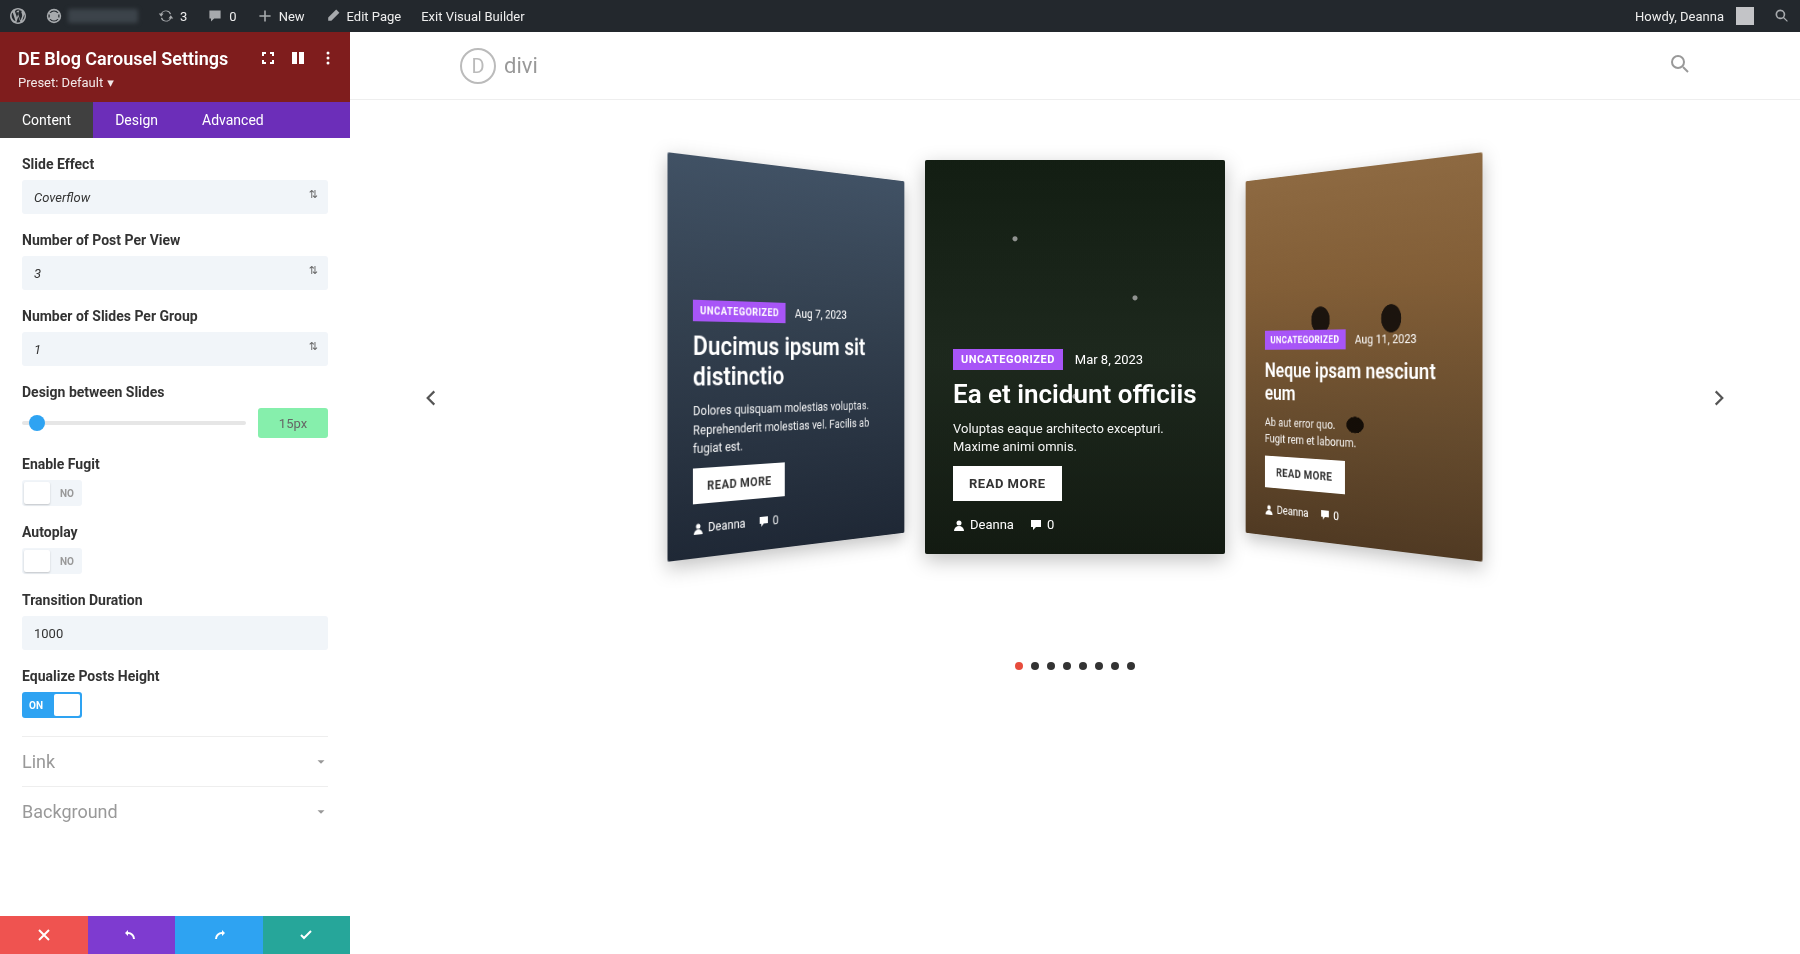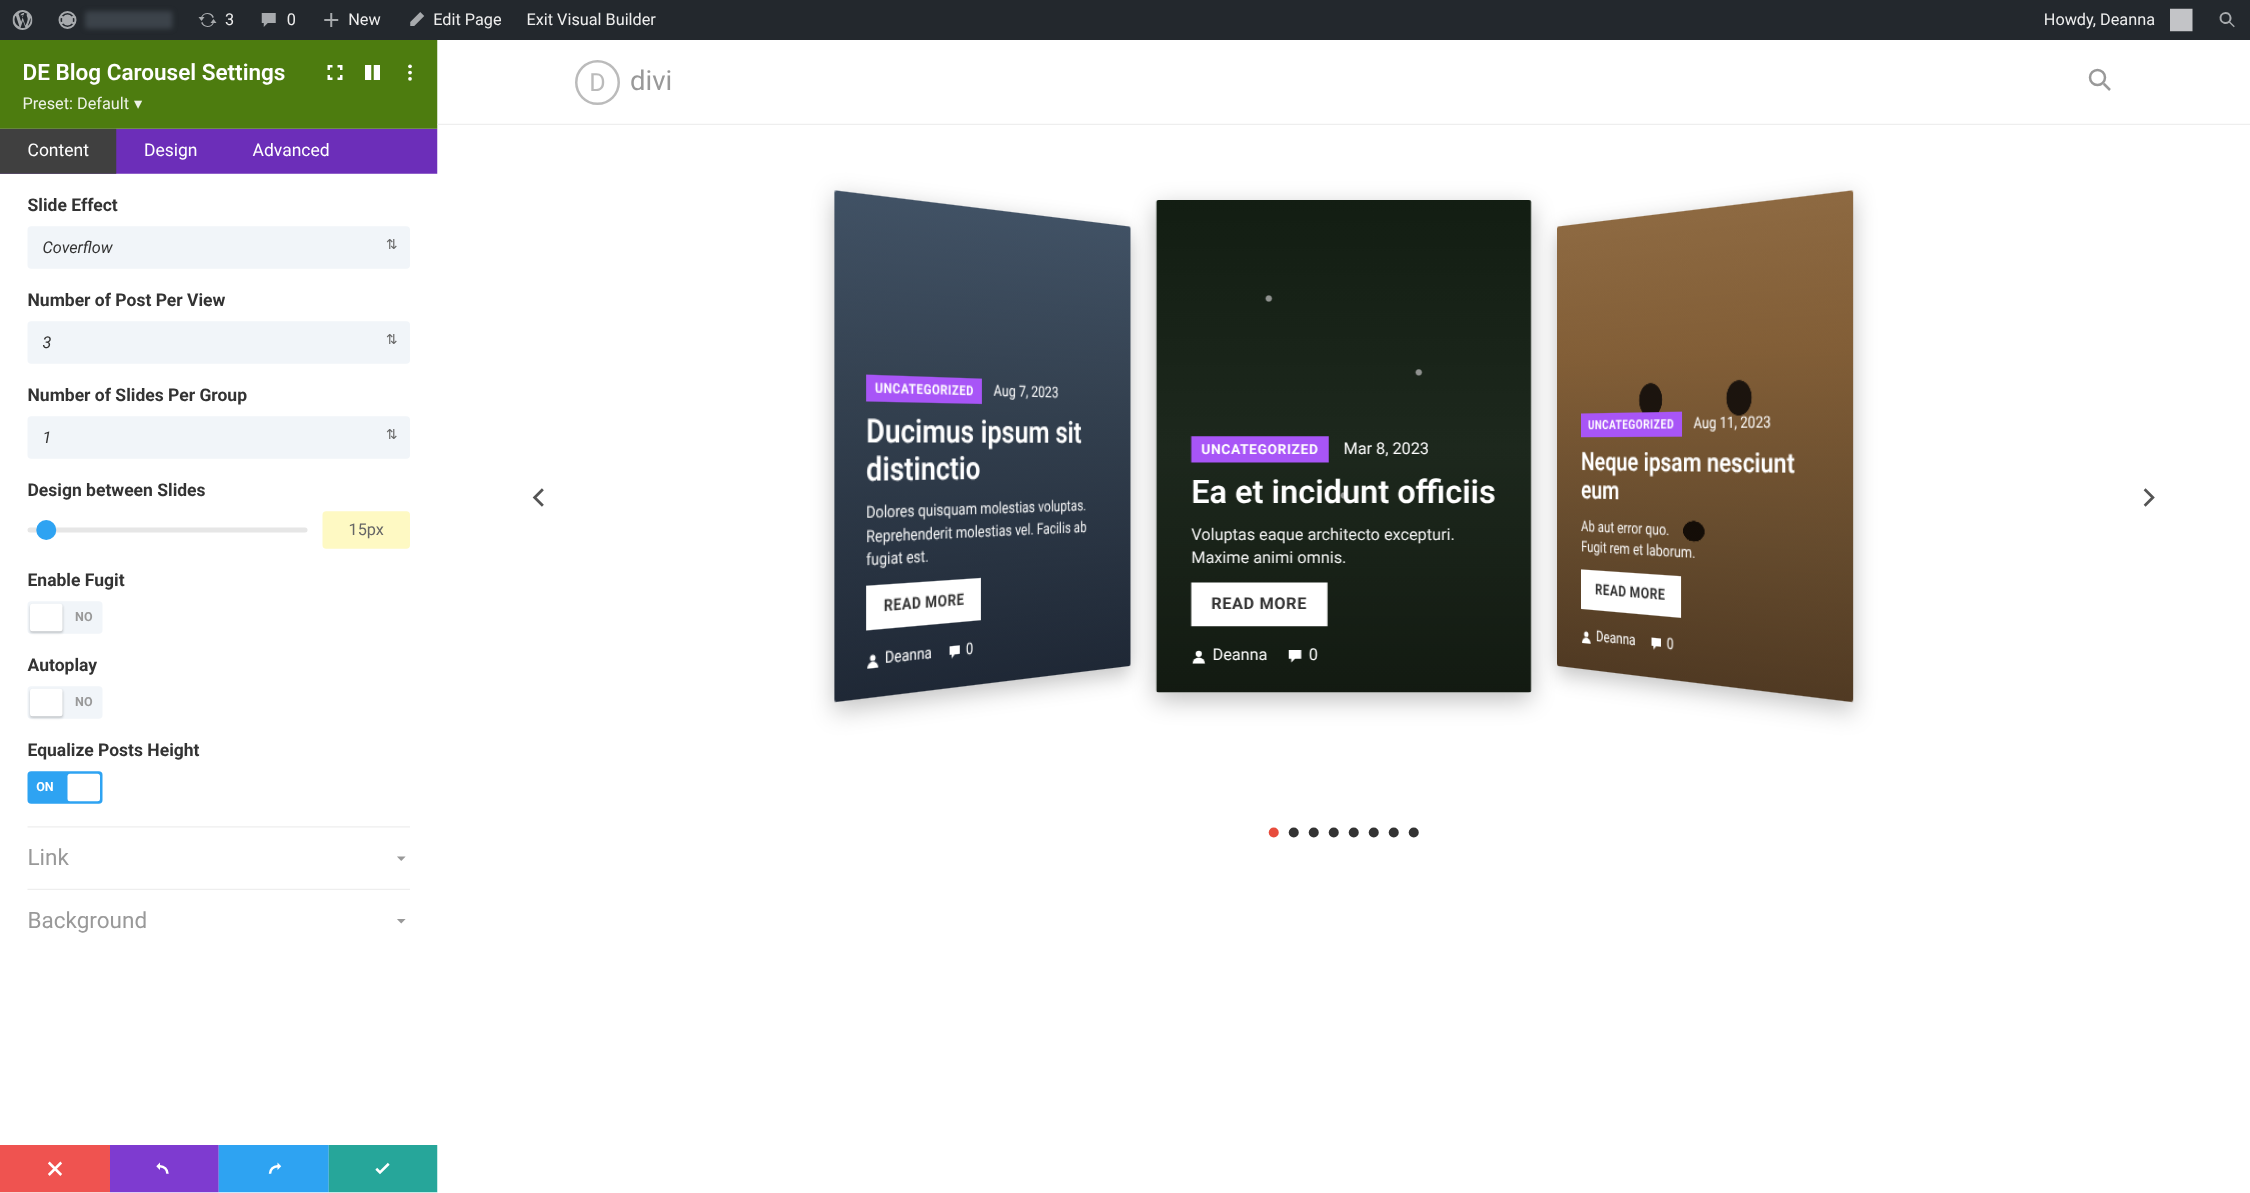--- a/index.html
+++ b/index.html
@@ -12,21 +12,21 @@
 .wp-item svg { width: 16px; height: 16px; fill: #a7aaad; }
 .wp-right { margin-left: auto; display: flex; align-items: center; }
 .wp-avatar { width: 18px; height: 18px; background: #c3c4c7; margin-left: 6px; }
 .site-blur { width: 70px; height: 14px; background: #3c434a; border-radius: 2px; filter: blur(2px); }
 
 
 .app { display: flex; height: 922px; }
 
 
 .panel { width: 350px; background: #fff; display: flex; flex-direction: column; position: relative; }
-.panel-header { background: #4d7c0f; color: #fff; padding: 16px 18px 12px; position: relative; }
+.panel-header { background: #7f1d1d; color: #fff; padding: 16px 18px 12px; position: relative; }
 .panel-title { font-size: 18px; font-weight: 600; }
 .panel-preset { font-size: 13px; margin-top: 6px; opacity: .9; display: flex; align-items: center; gap: 4px; }
 .panel-actions { position: absolute; right: 14px; top: 18px; display: flex; gap: 14px; }
 .panel-actions svg { width: 16px; height: 16px; fill: #fff; }
 
 .tabs { display: flex; background: #6c2eb9; }
 .tab { flex: 0 0 auto; padding: 10px 22px; color: #fff; font-size: 14px; cursor: pointer; }
 .tab.active { background: #404040; }
 
 .panel-body { flex: 1; overflow-y: auto; padding: 18px 22px 0; position: relative; }
@@ -36,21 +36,21 @@
 .field { margin-bottom: 18px; }
 .field-label { font-size: 14px; font-weight: 700; color: #333; margin-bottom: 8px; display: block; }
 .select { width: 100%; height: 34px; background: #f1f5f9; border: none; border-radius: 3px; padding: 0 12px; font-size: 13px; color: #333; appearance: none; position: relative; font-style: italic; }
 .select-wrap { position: relative; }
 .select-wrap::after { content: "⇅"; position: absolute; right: 10px; top: 8px; font-size: 11px; color: #666; pointer-events: none; }
 .text-input { width: 100%; height: 34px; background: #f1f5f9; border: none; border-radius: 3px; padding: 0 12px; font-size: 13px; color: #333; }
 
 .range-row { display: flex; align-items: center; gap: 12px; }
 .range { flex: 1; height: 4px; background: #e6e6e6; border-radius: 2px; position: relative; }
 .range-thumb { position: absolute; left: 3%; top: -6px; width: 16px; height: 16px; background: #2ea3f2; border-radius: 50%; }
-.range-val { width: 70px; height: 30px; background: #fef9c3; border-radius: 3px; display: flex; align-items: center; justify-content: center; font-size: 13px; color: #666; }
+.range-val { width: 70px; height: 30px; background: #86efac; border-radius: 3px; display: flex; align-items: center; justify-content: center; font-size: 13px; color: #666; }
 
 .toggle { width: 60px; height: 26px; background: #f1f5f9; border-radius: 3px; position: relative; display: flex; align-items: center; cursor: pointer; }
 .toggle.off .knob { left: 2px; background: #fff; width: 26px; height: 22px; border-radius: 2px; box-shadow: 0 1px 2px rgba(0,0,0,.2); }
 .toggle.off .lbl { position: absolute; right: 8px; font-size: 10px; font-weight: 700; color: #999; }
 .toggle.on { background: #2ea3f2; }
 .toggle.on .knob { right: 2px; background: #fff; width: 26px; height: 22px; border-radius: 2px; position: absolute; }
 .toggle.on .lbl { position: absolute; left: 7px; font-size: 10px; font-weight: 700; color: #fff; }
 .knob { position: absolute; }
 
 .accordion { display: flex; justify-content: space-between; align-items: center; padding: 14px 0; border-top: 1px solid #eee; cursor: pointer; }
@@ -222,20 +222,24 @@
           </div>
       </div>
       <div class="field">
         <label class="field-label">Autoplay</label>
         <div class="toggle off">
             <div class="knob"></div>
             <span class="lbl">NO</span>
           </div>
       </div>
       <div class="field">
+        <label class="field-label">Transition Duration</label>
+        <input class="text-input" value="1000" style="">
+      </div>
+      <div class="field">
         <label class="field-label">Equalize Posts Height</label>
         <div class="toggle on">
             <span class="lbl">ON</span>
             <div class="knob"></div>
           </div>
       </div>
       <div class="accordion">
         <span class="accordion-label">Link</span>
         <svg viewBox="0 0 16 16">
             <path d="M4 6l4 4 4-4"></path>

